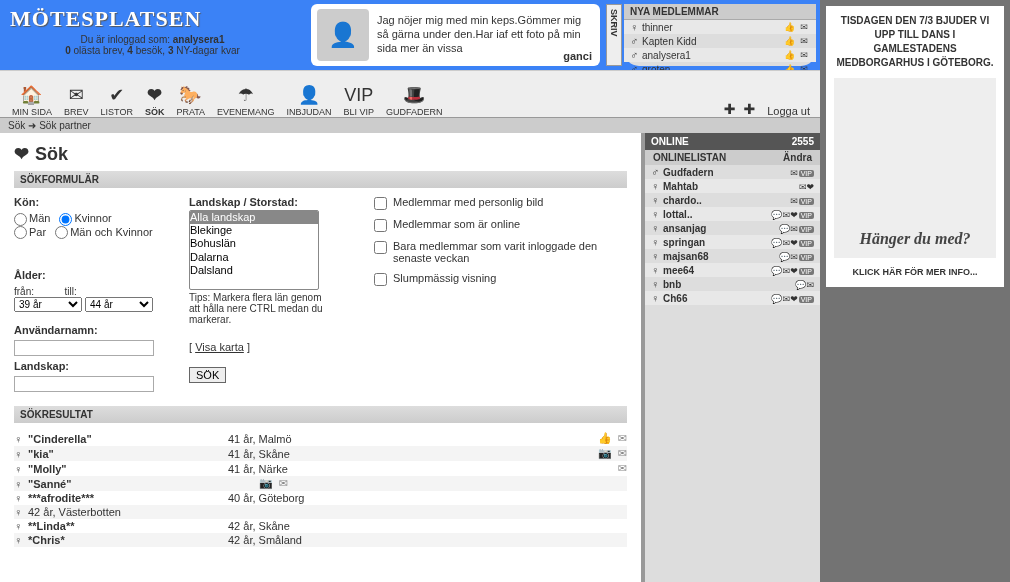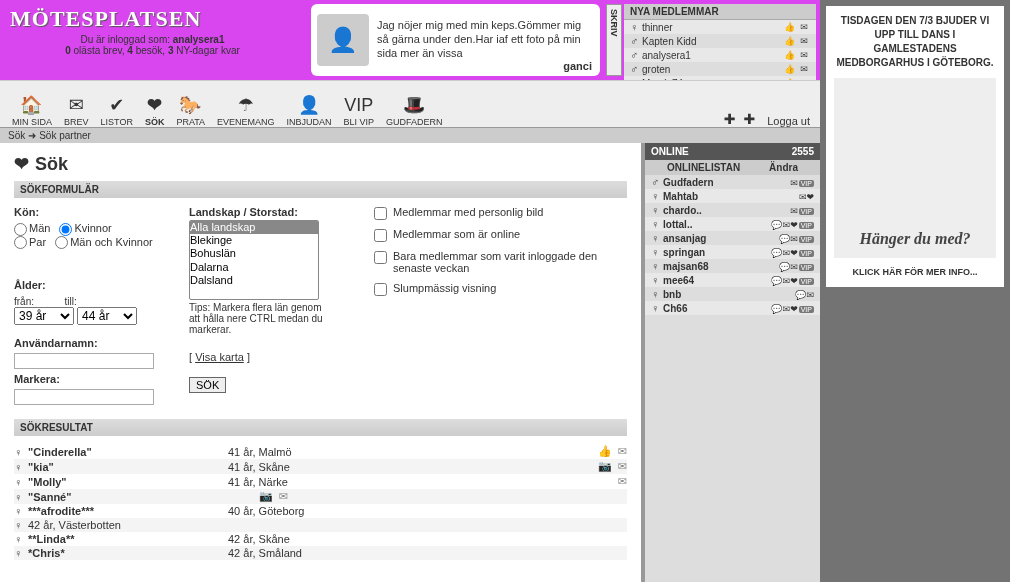--- a/index.html
+++ b/index.html
@@ -1,32 +1,32 @@
 <!DOCTYPE html>
 <html><head>
 <meta charset="utf-8">
 <style>
 * { margin:0; padding:0; box-sizing:border-box; font-family: Verdana, Arial, sans-serif; }
 body { background:#999; font-size:11px; color:#333; }
 .page { display:flex; width:1010px; height:582px; overflow:hidden; }
 .left-col { width:820px; display:flex; flex-direction:column; }
 .right-col { width:190px; background:#737373; padding:6px; }
 
-.topbar { background:#d946ef; display:flex; height:80px; }
+.topbar { background:#3b82f6; display:flex; height:70px; }
 .logo-area { width:305px; padding:6px 10px 4px 10px; }
 .logo { font-family: "Comic Sans MS", cursive; font-size:22px; font-weight:bold; color:#fff; text-shadow:1px 1px 1px #555; letter-spacing:1px; }
 .login-line { font-size:10px; color:#333; margin-top:2px;text-align:center;}
 .login-line b { font-weight:bold; }
 .profile-snip { flex:1; background:#fff; border-radius:6px; margin:4px 6px; display:flex; align-items:center; padding:4px 6px; position:relative; }
 .avatar { width:52px; height:52px; background:#ccc; border-radius:4px; margin-right:8px; display:flex; align-items:center; justify-content:center; font-size:24px;}
 .snip-text { flex:1; font-size:11px; color:#333; line-height:1.25; }
 .snip-name { position:absolute; right:8px; bottom:4px; font-size:11px; font-weight:bold; }
 .skriv-tab { writing-mode:vertical-rl; text-orientation:mixed; background:#eee; border:1px solid #999; margin:4px 2px 4px 0; padding:4px 2px; font-size:9px; font-weight:bold; cursor:pointer;}
 
-.members-side { width:192px; background:#ddd; margin:4px 4px 4px 0; font-size:10px; }
+.members-side { width:192px; background:#ddd; margin:4px 4px 4px 0; font-size:10px;border-radius:15px; }
 .members-side h4 { background:#ccc; padding:2px 6px; font-size:10px; font-weight:bold; border-bottom:1px solid #aaa;}
 .mem-row { display:flex; align-items:center; padding:1px 6px; }
 .mem-row:nth-child(odd){ background:#e8e8e8;}
 .gender { width:12px; font-size:11px; }
 .mem-name { flex:1; }
 .mem-icons { display:flex; gap:2px; }
 .ico { width:12px; height:10px; display:inline-flex; align-items:center; justify-content:center; font-size:9px;}
 .se-fler { text-align:right; padding:2px 6px; font-weight:bold; font-size:9px; cursor:pointer;}
 
 .nav { background:#eee; border-top:1px solid #ccc; border-bottom:1px solid #999; display:flex; align-items:flex-end; height:48px; padding:0 6px;}
@@ -46,21 +46,21 @@
 .section-hdr { background:linear-gradient(#ddd,#ccc); font-size:10px; font-weight:bold; padding:3px 6px; margin-bottom:8px;}
 
 .form-row { display:flex; }
 .col1 { width:175px; }
 .col2 { width:185px; }
 .col3 { flex:1; }
 .lbl { font-weight:bold; font-size:11px; margin-bottom:4px; display:block;}
 .radio-group label { font-size:11px; margin-right:6px;}
 .radio-group input { vertical-align:middle; margin-right:2px;}
 .col1 .gap { height:30px;}
-select.age { width:60px; font-size:12px;}
+select.age { width:68px; font-size:10px;}
 .smalllabel { font-size:10px;}
 input.txt { width:140px; border:1px solid #aaa; font-size:11px; padding:1px;}
 .landskap { font-weight:bold; font-size:11px; margin-bottom:2px; display:block;}
 select.multi { width:130px; height:80px; font-size:11px; border:1px solid #888;}
 select.multi option.sel { background:#888; color:#fff;}
 .tips { font-size:10px; width:140px; color:#333; margin-top:2px;}
 .visa { font-size:11px; margin-top:16px;}
 .visa a { text-decoration:underline; cursor:pointer;}
 .sok-btn { margin-top:14px; font-size:11px; padding:1px 6px; border:1px solid #666; background:#eee; cursor:pointer;}
 .checks label { display:flex; align-items:flex-start; gap:6px; font-size:11px; margin-bottom:8px;}
@@ -69,21 +69,21 @@
 .results { margin-top:14px;}
 .result-row { display:flex; align-items:center; font-size:11px; padding:1px 0;}
 .result-row:nth-child(even){ background:#f4f4f4;}
 .r-gender { width:14px;}
 .r-name { width:200px; font-weight:bold;}
 .r-info { flex:1;}
 .r-icons { width:60px; display:flex; justify-content:flex-end; gap:6px; color:#888;}
 
 .online-panel { width:175px; background:#ddd; margin-left:4px;}
 .online-hdr { background:#555; color:#fff; display:flex; justify-content:space-between; padding:3px 6px; font-size:10px; font-weight:bold;}
-.online-sub { display:flex; justify-content:space-between; font-size:10px; font-weight:bold; padding:2px 22px; background:#ccc;}
+.online-sub { display:flex; justify-content:space-between; font-size:10px; font-weight:bold; padding:2px 8px; background:#ccc;}
 .olist-row { display:flex; align-items:center; padding:1px 6px; font-size:10px;}
 .olist-row:nth-child(even){ background:#e8e8e8;}
 .o-name { flex:1; font-weight:bold;}
 .badge { display:inline-block; background:#777; color:#fff; font-size:7px; border-radius:2px; padding:0 2px; margin-left:1px;}
 .env { font-size:9px;}
 .heart-s { font-size:9px; filter:grayscale(1);}
 .chat-s { font-size:9px;}
 
 .ad { background:#fff; padding:8px; font-size:10px; text-align:center; font-weight:bold; line-height:1.4;}
 .ad .img { height:180px; background:#eee; margin:8px 0; display:flex; align-items:center; justify-content:center; font-style:italic; color:#999; position:relative;}
@@ -227,21 +227,21 @@
             <div class="gap"></div>
             <span class="lbl">Ålder:</span>
             <span class="smalllabel">från:</span>&nbsp;&nbsp;&nbsp;&nbsp;&nbsp;&nbsp;&nbsp;&nbsp;&nbsp;
             <span class="smalllabel">till:</span><br>
             <select class="age"><option>39 år</option></select>
             <select class="age"><option>44 år</option></select>
             <br><br>
             <span class="lbl">Användarnamn:</span>
             <input class="txt" style="">
             <br>
-            <span class="lbl" style="margin-top:4px">Markera:</span>
+            <span class="lbl" style="margin-top:4px">Landskap:</span>
             <input class="txt" style="">
           </div>
 
           <div class="col2">
             <span class="landskap">Landskap / Storstad:</span>
             <select multiple="" class="multi" id="region-select">
                 <option class="sel">Alla landskap</option>
                 <option>Blekinge</option>
                 <option>Bohuslän</option>
                 <option>Dalarna</option>

